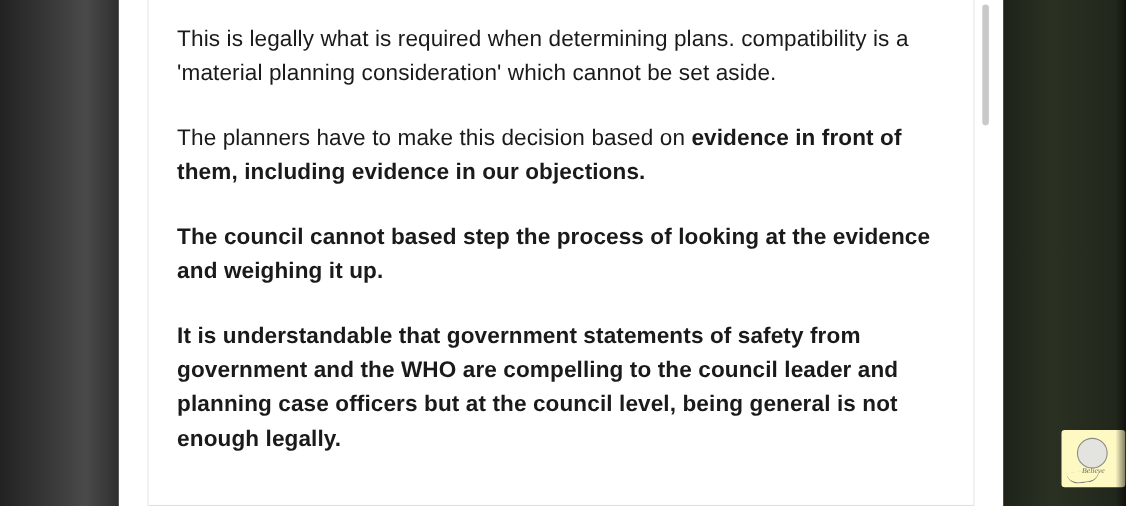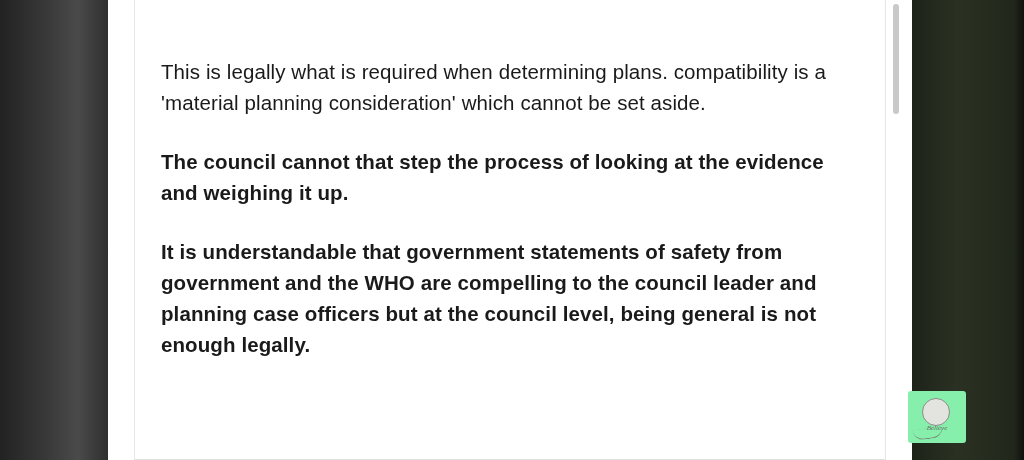--- a/index.html
+++ b/index.html
@@ -52,21 +52,20 @@
     border-left: 1px solid #e6e6e6;
     border-right: 1px solid #e6e6e6;
     box-sizing: border-box;
   }
   .content {
     position: absolute;
     left: 26px;
     top: 0;
     width: 700px;
     padding-top: 6px;
-    margin-top: 36px;
   }
   .partial-line {
     height: 14px;
     overflow: hidden;
   }
   p.para {
     margin: 0 0 28px 0;
     font-size: 20.5px;
     line-height: 31px;
     color: #1a1a1a;
@@ -101,25 +100,25 @@
     position: absolute;
     left: 0;
     bottom: 0;
     width: 100%;
     height: 1px;
     background: #e0e0e0;
   }
   
   .watermark {
     position: absolute;
-    left: 908px;
+    left: 965px;
     top: 391px;
     width: 58px;
     height: 52px;
-    background: #86efac;
+    background: #fef9c3;
     border-radius: 3px;
     overflow: hidden;
   }
   .watermark .wm-circle {
     position: absolute;
     left: 14px; top: 7px;
     width: 26px; height: 26px;
     border-radius: 50%;
     border: 1.5px solid #8c8c86;
     background: #e3e3df;
@@ -162,22 +161,23 @@
 
   <div class="page">
     <div class="page-inner">
 
       <div class="content">
 
         <div class="partial-line"></div>
 
         <p class="para first-para">This is legally what is  required when determining plans. compatibility is a 'material planning consideration' which cannot be set aside.</p>
 
+        <p class="para"><span>The planners have to make this decision based on </span><b>evidence in front of them, including evidence in our objections.</b></p>
 
-        <p class="para bold-para">The council cannot that step the process of looking at the evidence and weighing it up.</p>
+        <p class="para bold-para">The council cannot based step the process of looking at the evidence and weighing it up.</p>
 
         <p class="para bold-para">It is understandable that government statements of safety from government and the WHO are compelling to the council leader and planning case officers but at the council level, being general is not enough legally.</p>
 
       </div>
 
       <div class="page-bottom-line"></div>
     </div>
 
     <div class="scrollbar-track">
       <div class="scrollbar-thumb"></div>

